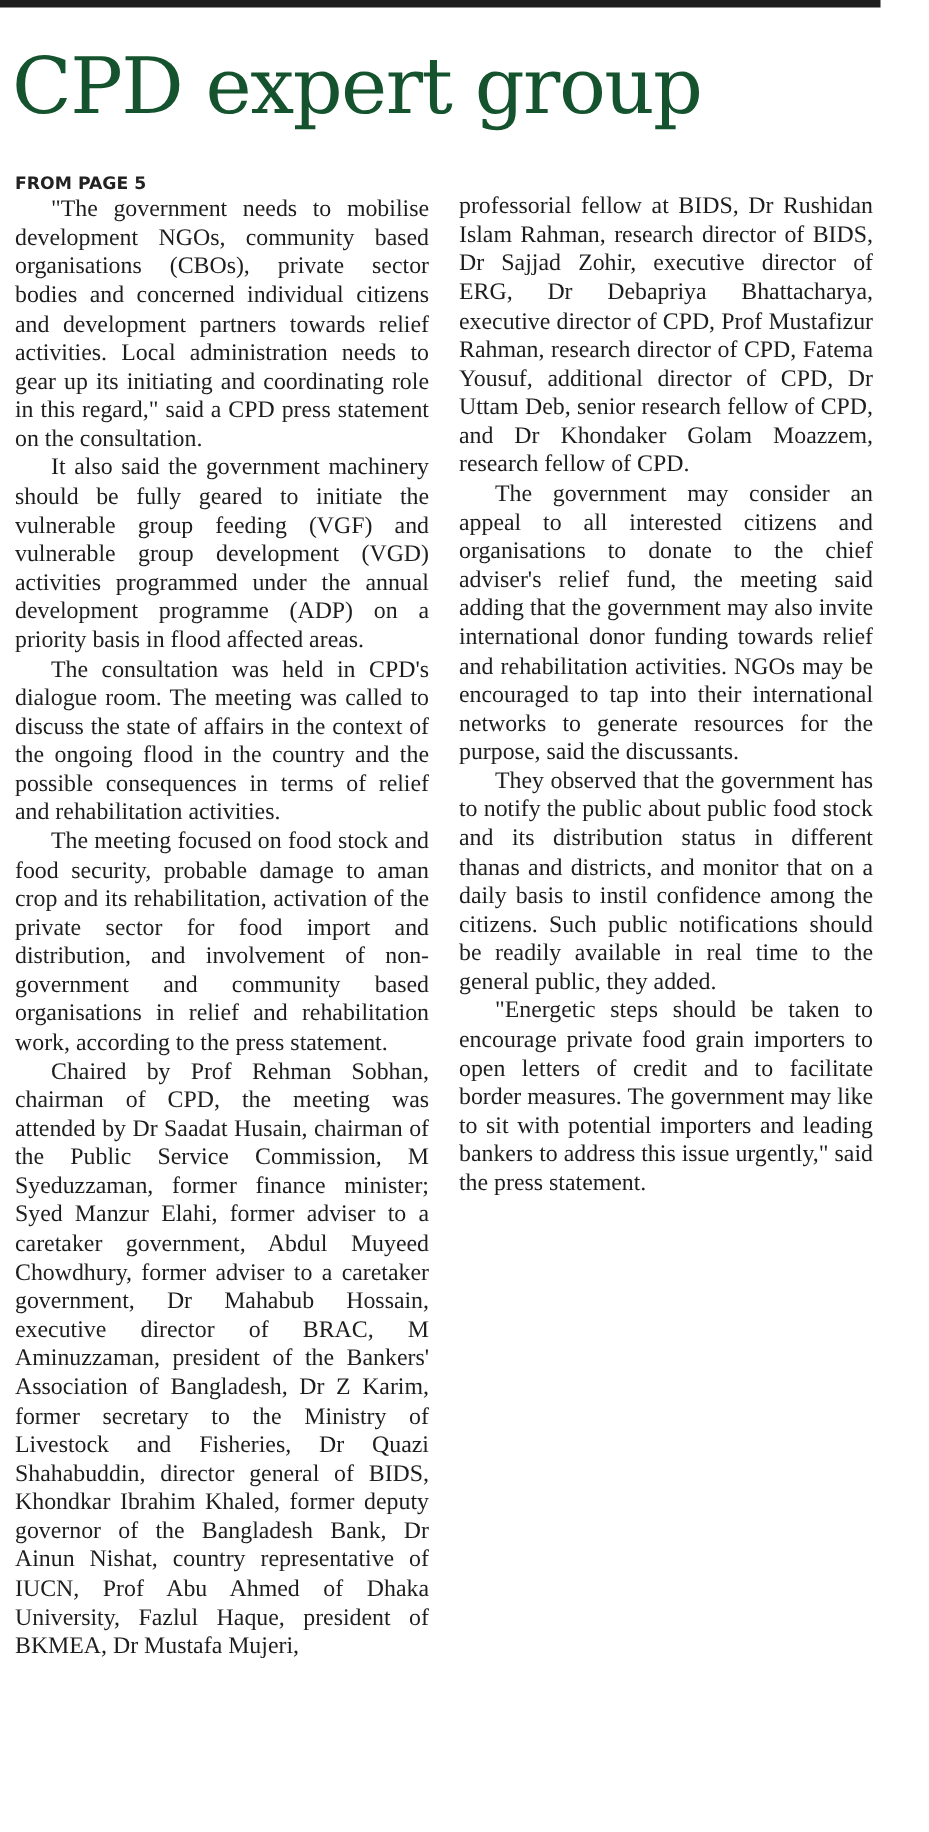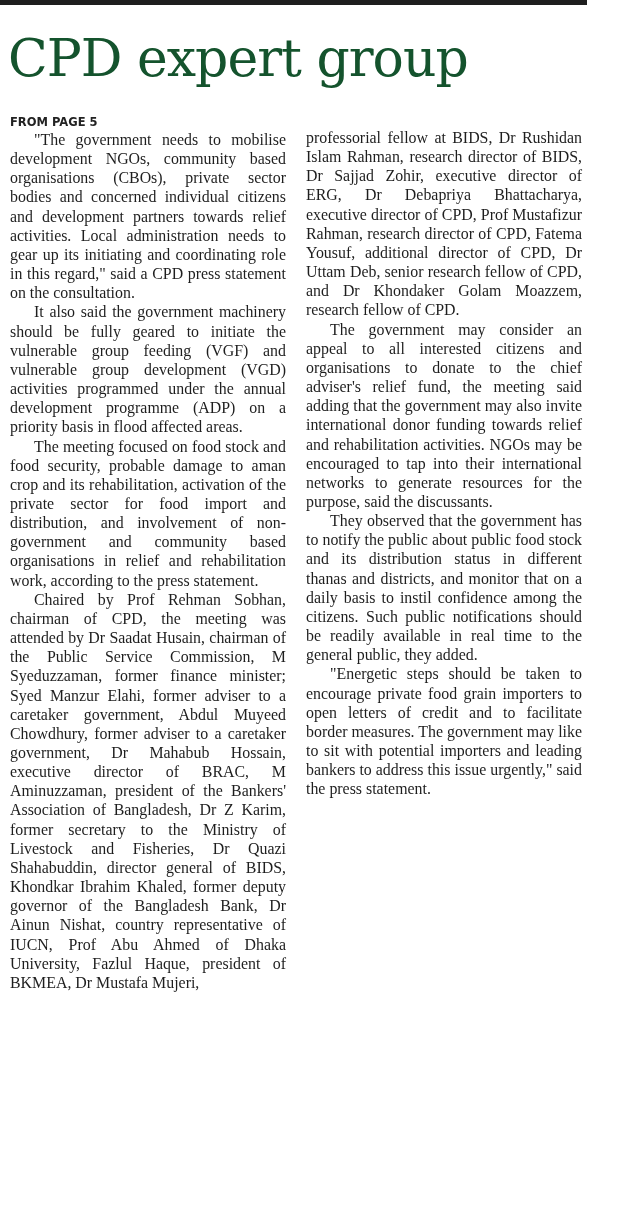--- a/index.html
+++ b/index.html
@@ -30,20 +30,21 @@
 <body>
 
 <div class="top-rule"></div>
 
 <h1 class="headline">CPD expert group</h1>
 
 <div class="col left">
   <div class="jump">FROM PAGE 5</div>
   <p>"The government needs to mobilise development NGOs, community based organisations (CBOs), private sector bodies and concerned individual citizens and development partners towards relief activities. Local adminis­tration needs to gear up its initiating and coordinating role in this regard," said a CPD press statement on the consulta­tion.</p>
   <p>It also said the government machin­ery should be fully geared to initiate the vulnerable group feeding (VGF) and vulnerable group development (VGD) activities programmed under the annual development programme (ADP) on a priority basis in flood affected areas.</p>
+  <p>The consultation was held in CPD's dialogue room. The meeting was called to discuss the state of affairs in the context of the ongoing flood in the country and the possible consequences in terms of relief and rehabilitation activities.</p>
   <p>The meeting focused on food stock and food security, probable damage to aman crop and its rehabilitation, activa­tion of the private sector for food import and distribution, and involvement of non-government and community based organisations in relief and reha­bilitation work, according to the press statement.</p>
   <p>Chaired by Prof Rehman Sobhan, chairman of CPD, the meeting was attended by Dr Saadat Husain, chair­man of the Public Service Commission, M Syeduzzaman, former finance minis­ter; Syed Manzur Elahi, former adviser to a caretaker government, Abdul Muyeed Chowdhury, former adviser to a care­taker government, Dr Mahabub Hossain, executive director of BRAC, M Aminuzzaman, president of the Bankers' Association of Bangladesh, Dr Z Karim, former secretary to the Ministry of Livestock and Fisheries, Dr Quazi Shahabuddin, director general of BIDS, Khondkar Ibrahim Khaled, former deputy governor of the Bangladesh Bank, Dr Ainun Nishat, country repre­sentative of IUCN, Prof Abu Ahmed of Dhaka University, Fazlul Haque, presi­dent of BKMEA, Dr Mustafa Mujeri,</p>
 </div>
 
 <div class="col right">
   <p class="noindent">professorial fellow at BIDS, Dr Rushidan Islam Rahman, research director of BIDS, Dr Sajjad Zohir, executive director of ERG, Dr Debapriya Bhattacharya, executive director of CPD, Prof Mustafizur Rahman, research director of CPD, Fatema Yousuf, additional director of CPD, Dr Uttam Deb, senior research fellow of CPD, and Dr Khondaker Golam Moazzem, research fellow of CPD.</p>
   <p>The government may consider an appeal to all interested citizens and organisations to donate to the chief adviser's relief fund, the meeting said adding that the government may also invite international donor funding towards relief and rehabilitation activi­ties. NGOs may be encouraged to tap into their international networks to generate resources for the purpose, said the discussants.</p>
   <p>They observed that the government has to notify the public about public food stock and its distribution status in different thanas and districts, and monitor that on a daily basis to instil confidence among the citizens. Such public notifications should be readily available in real time to the general public, they added.</p>
   <p>"Energetic steps should be taken to encourage private food grain importers to open letters of credit and to facilitate border measures. The government may like to sit with potential importers and leading bankers to address this issue urgently," said the press statement.</p>
 </div>

